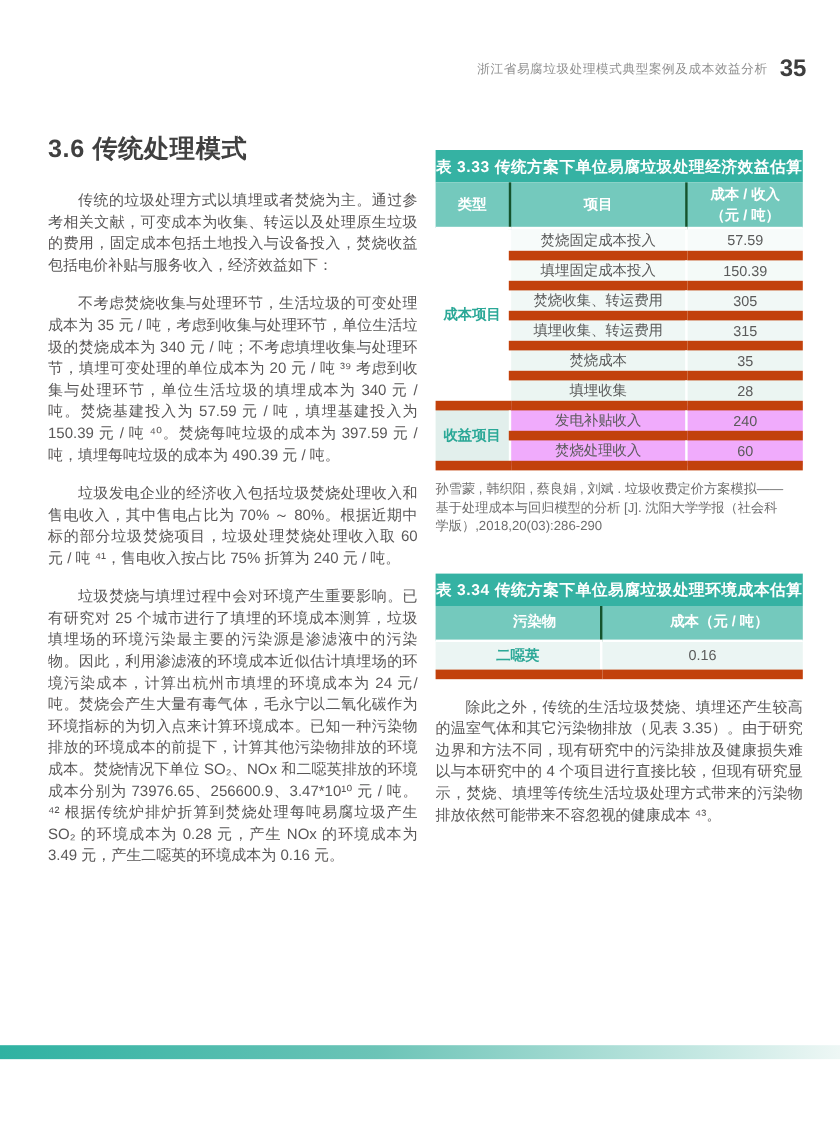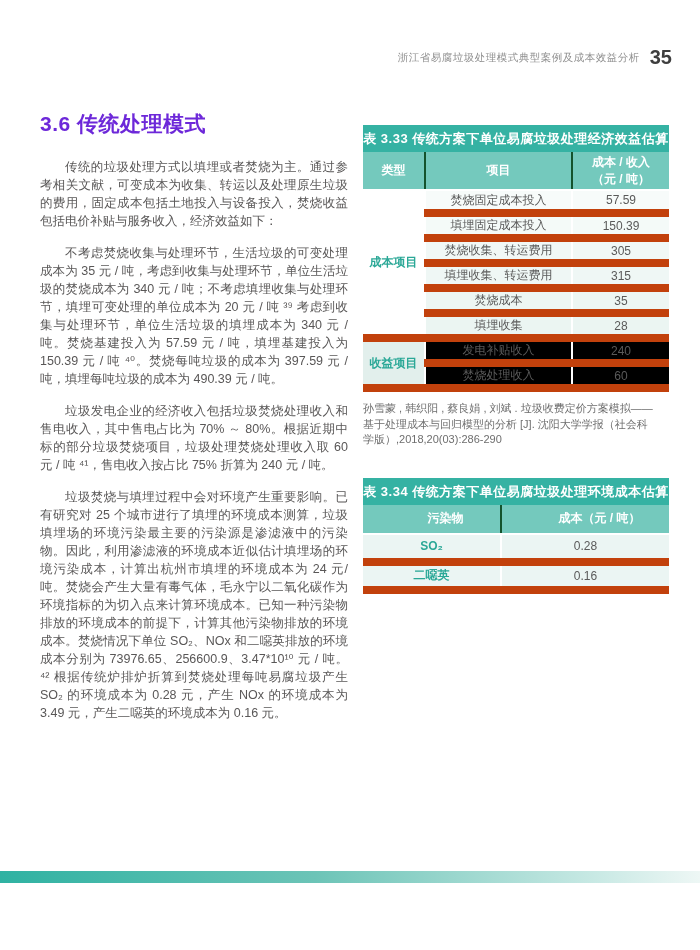--- a/index.html
+++ b/index.html
@@ -10,21 +10,21 @@
   }
   
   .pg-header { position:absolute; top:46px; right:28px; display:flex; align-items:center; gap:10px; }
   .hdr-title { font-size:10.5px; color:#8f8f8f; letter-spacing:.5px; }
   .hdr-num { font-size:20px; color:#3e3e3e; font-weight:bold; }
 
   
   .col-left  { position:absolute; left:40px;  top:110px; width:308px; }
   .col-right { position:absolute; left:363px; top:125px; width:306px; }
 
-  .sec-title { color:#6d28d9; font-size:21px; font-weight:bold; margin:0 0 20px 0; letter-spacing:.5px; }
+  .sec-title { color:#404040; font-size:21px; font-weight:bold; margin:0 0 20px 0; letter-spacing:.5px; }
   .body-p {
     font-size:12.5px; line-height:18px; color:#595757;
     text-align:justify; text-indent:2em; margin:0 0 14px 0;
   }
 
   
   .tbl-title {
     background:#35b2a3; color:#ffffff; font-weight:bold; font-size:13px;
     height:27px; line-height:27px; text-align:center; letter-spacing:.5px;
   }
@@ -42,21 +42,21 @@
   .t33 th { height:38px; }
   .t33 td { height:23px; }
   .t33 .type-cell { color:#2ba897; font-weight:bold; background:#ffffff; font-size:12px; }
   .t33 .type-cell.income { background:#e2efec; }
   .t33 tr.c1 .dcell { background:#f7fbfa; }
   .t33 tr.c2 .dcell { background:#f4faf8; }
   .t33 tr.c3 .dcell { background:#f1f8f6; }
   .t33 tr.c4 .dcell { background:#eff7f5; }
   .t33 tr.c5 .dcell { background:#edf6f3; }
   .t33 tr.c6 .dcell { background:#ebf5f2; }
-  .t33 tr.inc .dcell { background:#000000; }
+  .t33 tr.inc .dcell { background:#f0abfc; }
 
   .source { margin-top:9px; width:295px; }
   .source-label { font-size:11.5px; font-weight:bold; color:#4a4a4a; margin-bottom:4px; }
   .source-text  { font-size:11px; line-height:15.5px; color:#6e6e6e; text-align:left; }
 
   .tbl34 { margin-top:30px; }
   .t34 th { height:29px;padding-left:28px; }
   .t34 td { height:28px; }
   .t34 .pol-cell { color:#2ba897; font-weight:bold; }
   .t34 tr.ra td { background:#ebf5f3; }
@@ -156,27 +156,24 @@
             <col style="width:168px">
           </colgroup>
         <thead>
           <tr>
             <th>污染物</th>
             <th>成本（元 / 吨）</th>
           </tr>
         </thead>
         <tbody>
           <tr class="ra">
-            <td class="pol-cell">SO₂</td>
-            <td>0.28</td>
-          </tr>
-          <tr class="ra">
             <td class="pol-cell">二噁英</td>
             <td>0.16</td>
           </tr>
         </tbody>
       </table>
     </div>
 
+    <p class="body-p p5">除此之外，传统的生活垃圾焚烧、填埋还产生较高的温室气体和其它污染物排放（见表 3.35）。由于研究边界和方法不同，现有研究中的污染排放及健康损失难以与本研究中的 4 个项目进行直接比较，但现有研究显示，焚烧、填埋等传统生活垃圾处理方式带来的污染物排放依然可能带来不容忽视的健康成本 ⁴³。</p>
   </div>
 
   <div class="footer-band"></div>
 </div>
 
 </body></html>

